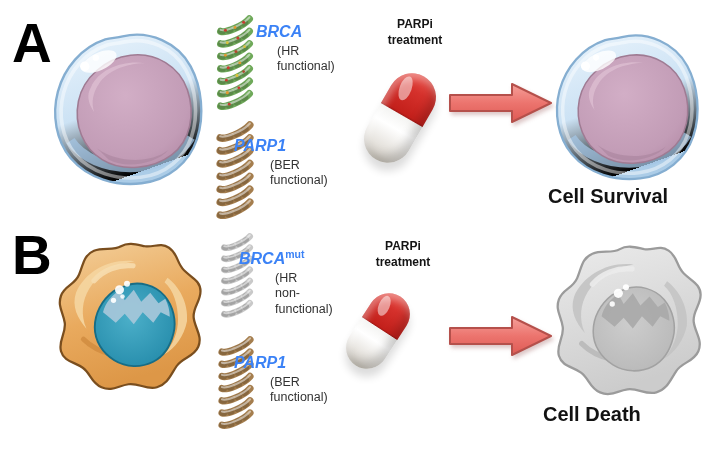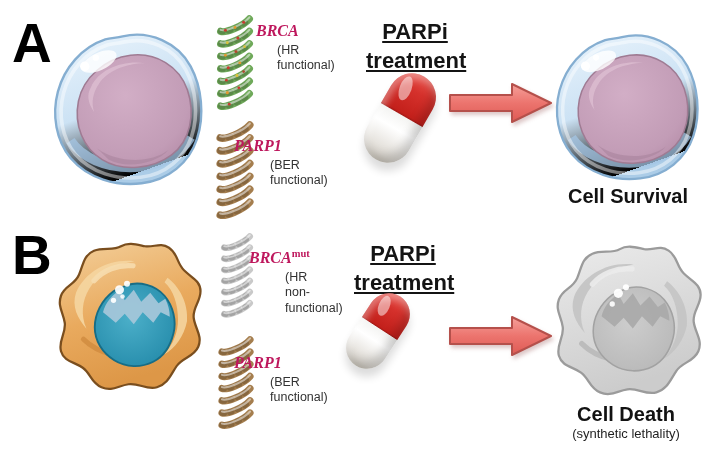--- a/index.html
+++ b/index.html
@@ -2,26 +2,26 @@
 <html style="--helix-brca-functional: #6fa95a; --helix-parp1: #a57e4e; --helix-brca-mut: #c9c9c9; --pill-red: #d5312c; --pill-white: #ffffff; --arrow-fill: #ec746e; --arrow-border: #b5504b; --healthy-membrane: #c7dff2; --healthy-nucleus: #c29cb6; --tumor-body: #e9aa5e; --tumor-nucleus: #2b94b4; --dead-body: #d9d9d9; --dead-nucleus: #c6c6c6; --text: #1b1b1b;"><head>
 <meta charset="utf-8">
 <style>
   html,body{margin:0;padding:0;background:#fff;}
   .canvas{position:relative;width:713px;height:452px;background:#ffffff;overflow:hidden;
           font-family:"Liberation Sans",sans-serif;color:#1b1b1b;}
   .abs{position:absolute;}
   svg{overflow:visible;display:block;}
   .panel-letter{position:absolute;font-size:55px;font-weight:800;line-height:1;color:#000;letter-spacing:-2px;}
   .gene-block{position:absolute;line-height:1.22;}
-  .gene-name{font-style:italic;font-weight:700;font-size:16px;color:#be185d;font-family:Liberation Serif, serif;}
+  .gene-name{font-style:italic;font-weight:700;font-size:16px;color:#3b82f6;}
   .gene-name sup{font-style:normal;font-weight:700;font-size:10.5px;}
   .gene-status{font-size:12.5px;color:#323232;margin-top:2px;line-height:1.25;margin-left:36px;}
   .center{text-align:left;}
-  .treat{position:absolute;text-align:center;font-weight:700;font-size:22px;color:#141414;line-height:1.32;text-decoration:underline;}
-  .outcome{position:absolute;text-align:center;font-size:20px;font-weight:600;color:#121212;line-height:1.15;}
+  .treat{position:absolute;text-align:center;font-weight:700;font-size:12px;color:#141414;line-height:1.32;}
+  .outcome{position:absolute;font-size:20px;font-weight:600;color:#121212;line-height:1.15;}
   .outcome-sub{font-size:13px;font-weight:400;color:#1e1e1e;margin-top:1px;}
   .pill{position:absolute;border-radius:999px;
         background:linear-gradient(180deg,#e8524b 0%, var(--pill-red,#d5312c) 18%, #c3201b 44%, #a81b17 46%,
                    #f4f4f2 47%, var(--pill-white,#ffffff) 62%, #dedad3 92%, #cfcabf 100%);
         box-shadow:inset 5px 4px 7px rgba(255,255,255,.35), inset -7px -5px 10px rgba(0,0,0,.18),
                    4px 7px 9px rgba(0,0,0,.14);}
   .pill::after{content:"";position:absolute;left:16%;top:7%;width:26%;height:26%;
         border-radius:50%;background:rgba(255,255,255,.5);transform:rotate(-10deg);}
   .arrow-svg{filter:drop-shadow(2px 3px 2px rgba(130,50,50,.28));}
 </style>
@@ -182,21 +182,21 @@
         <circle cx="90" cy="79" r="3" fill="#ffffff" opacity="0.85"></circle>
     </g>
   </svg>
 
   <svg class="abs" style="left:221px;top:233px" width="32" height="82" viewBox="0 0 36 96">
     <g color="#c9c9c9">
         <use href="#coil"></use>
       </g>
   </svg>
 
-  <div class="gene-block" style="left:249px;top:248px;width:104px">
+  <div class="gene-block" style="left:239px;top:248px;width:104px">
     <div class="gene-name"><span>BRCA</span><sup>mut</sup></div>
     <div class="gene-status"><span>(HR</span><br><span>non-functional)</span></div>
   </div>
 
   <svg class="abs" style="left:219px;top:336px" width="34" height="90" viewBox="0 0 36 96">
     <g color="#a57e4e">
         <use href="#coil"></use>
       </g>
   </svg>
 
@@ -223,16 +223,15 @@
     <path d="M 52,58 C 64,44 84,36 104,38" fill="none" stroke="#ebebeb" stroke-width="7" stroke-linecap="round" opacity="0.9"></path>
     <use href="#nucBumpy" fill="url(#gGrayNuc)" stroke="#a2a2a2" stroke-width="2"></use>
     <use href="#patchNuc" fill="#a9a9a9" opacity="0.9"></use>
     <circle cx="86" cy="70" r="6" fill="#ffffff" opacity="0.95"></circle>
       <circle cx="96" cy="62" r="4" fill="#ffffff" opacity="0.95"></circle>
     <circle cx="78" cy="84" r="3.5" fill="#ffffff" opacity="0.9"></circle>
   </svg>
 
   <div class="outcome" style="left:543px;top:403px;width:166px">
     <span>Cell Death</span>
-    <div class="outcome-sub">(synthetic lethality)</div>
   </div>
 
 </div>
 
 </body></html>

